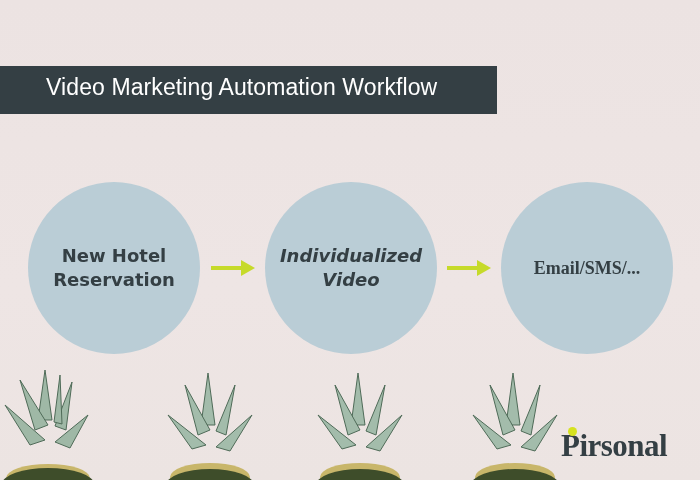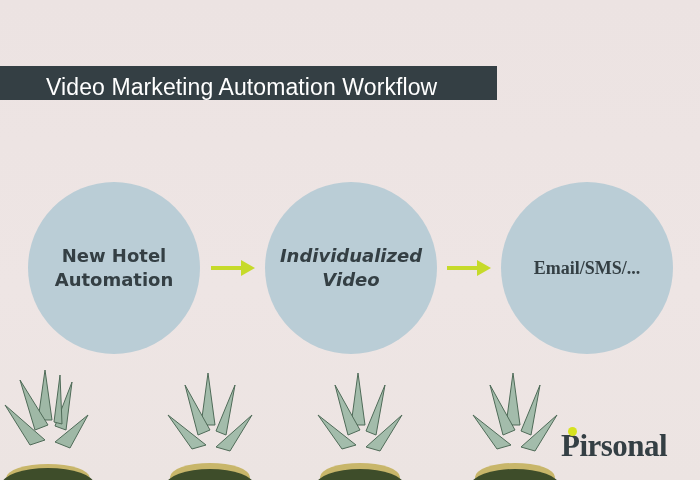--- a/index.html
+++ b/index.html
@@ -1,40 +1,40 @@
 <!DOCTYPE html>
 <html><head>
 <meta charset="utf-8">
 <style>
   html,body{margin:0;padding:0;}
   body{width:700px;height:480px;overflow:hidden;position:relative;
     background:linear-gradient(180deg,#ece3e2 0%,#eee5e4 60%,#ece4e2 100%);
     font-family:"DejaVu Sans","Liberation Sans",sans-serif;}
-  .banner{position:absolute;left:0;top:66px;width:497px;height:34px;background:#343f44;}
+  .banner{position:absolute;left:0;top:66px;width:497px;height:48px;background:#343f44;}
   .banner span{position:absolute;left:46px;top:8px;color:#ffffff;font-size:23px;
     font-family:"Liberation Sans",sans-serif;letter-spacing:0.1px;white-space:nowrap;}
   .circle{position:absolute;width:172px;height:172px;border-radius:50%;background:#bacdd6;
     display:flex;align-items:center;justify-content:center;text-align:center;}
   .circle span{color:#343f44;font-weight:bold;font-size:18px;line-height:24px;white-space:pre-line;}
   .arrow{position:absolute;width:44px;height:16px;}
   .pine{position:absolute;bottom:0;}
   .logo{position:absolute;left:561px;top:428px;font-family:Liberation Serif, serif;
     font-weight:bold;font-size:31px;color:#343f44;letter-spacing:-0.5px;}
   .logo .dot{position:absolute;left:7px;top:-1px;width:9px;height:9px;border-radius:50%;background:#d6e21f;}
 </style>
 </head>
 <body>
 
 <div class="banner">
   <span>Video Marketing Automation Workflow</span>
 </div>
 
 <div class="circle" style="left:28px;top:182px;">
   <span>New Hotel
-Automation</span>
+Reservation</span>
 </div>
 
 <svg class="arrow" style="left:211px;top:260px;" viewBox="0 0 44 16">
   <rect x="0" y="6" width="34" height="4" fill="#c6da2a"></rect>
   <polygon points="30,0 44,8 30,16" fill="#c6da2a"></polygon>
 </svg>
 
 <div class="circle" style="left:265px;top:182px;font-style:italic;">
   <span>Individualized
 Video</span>

